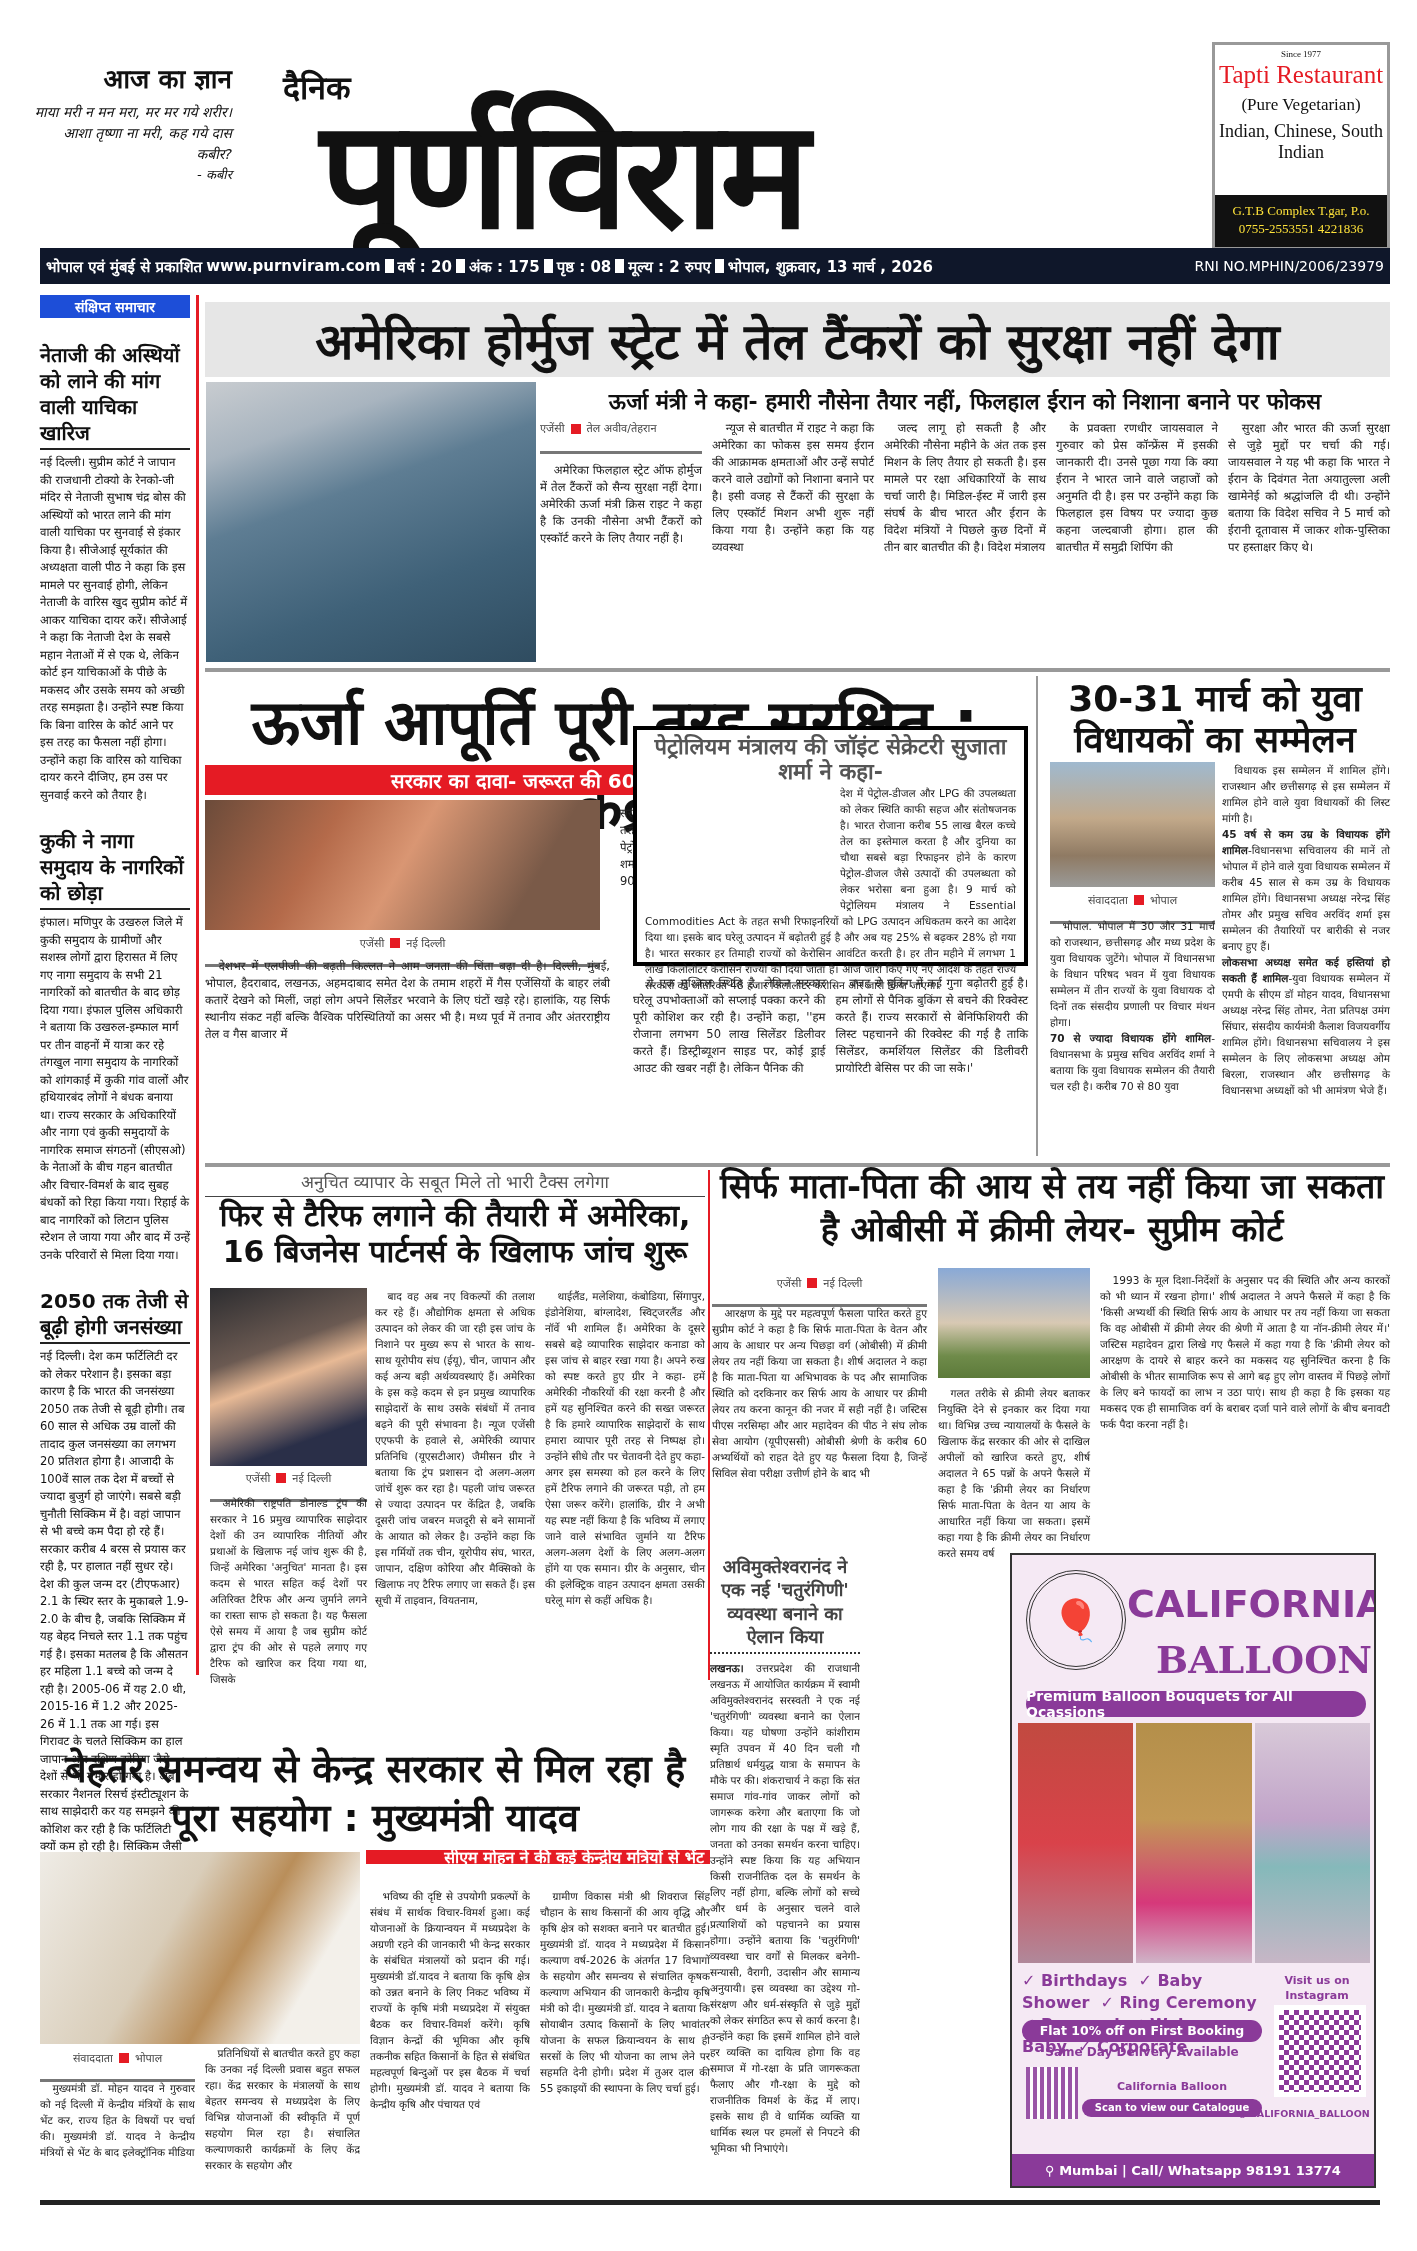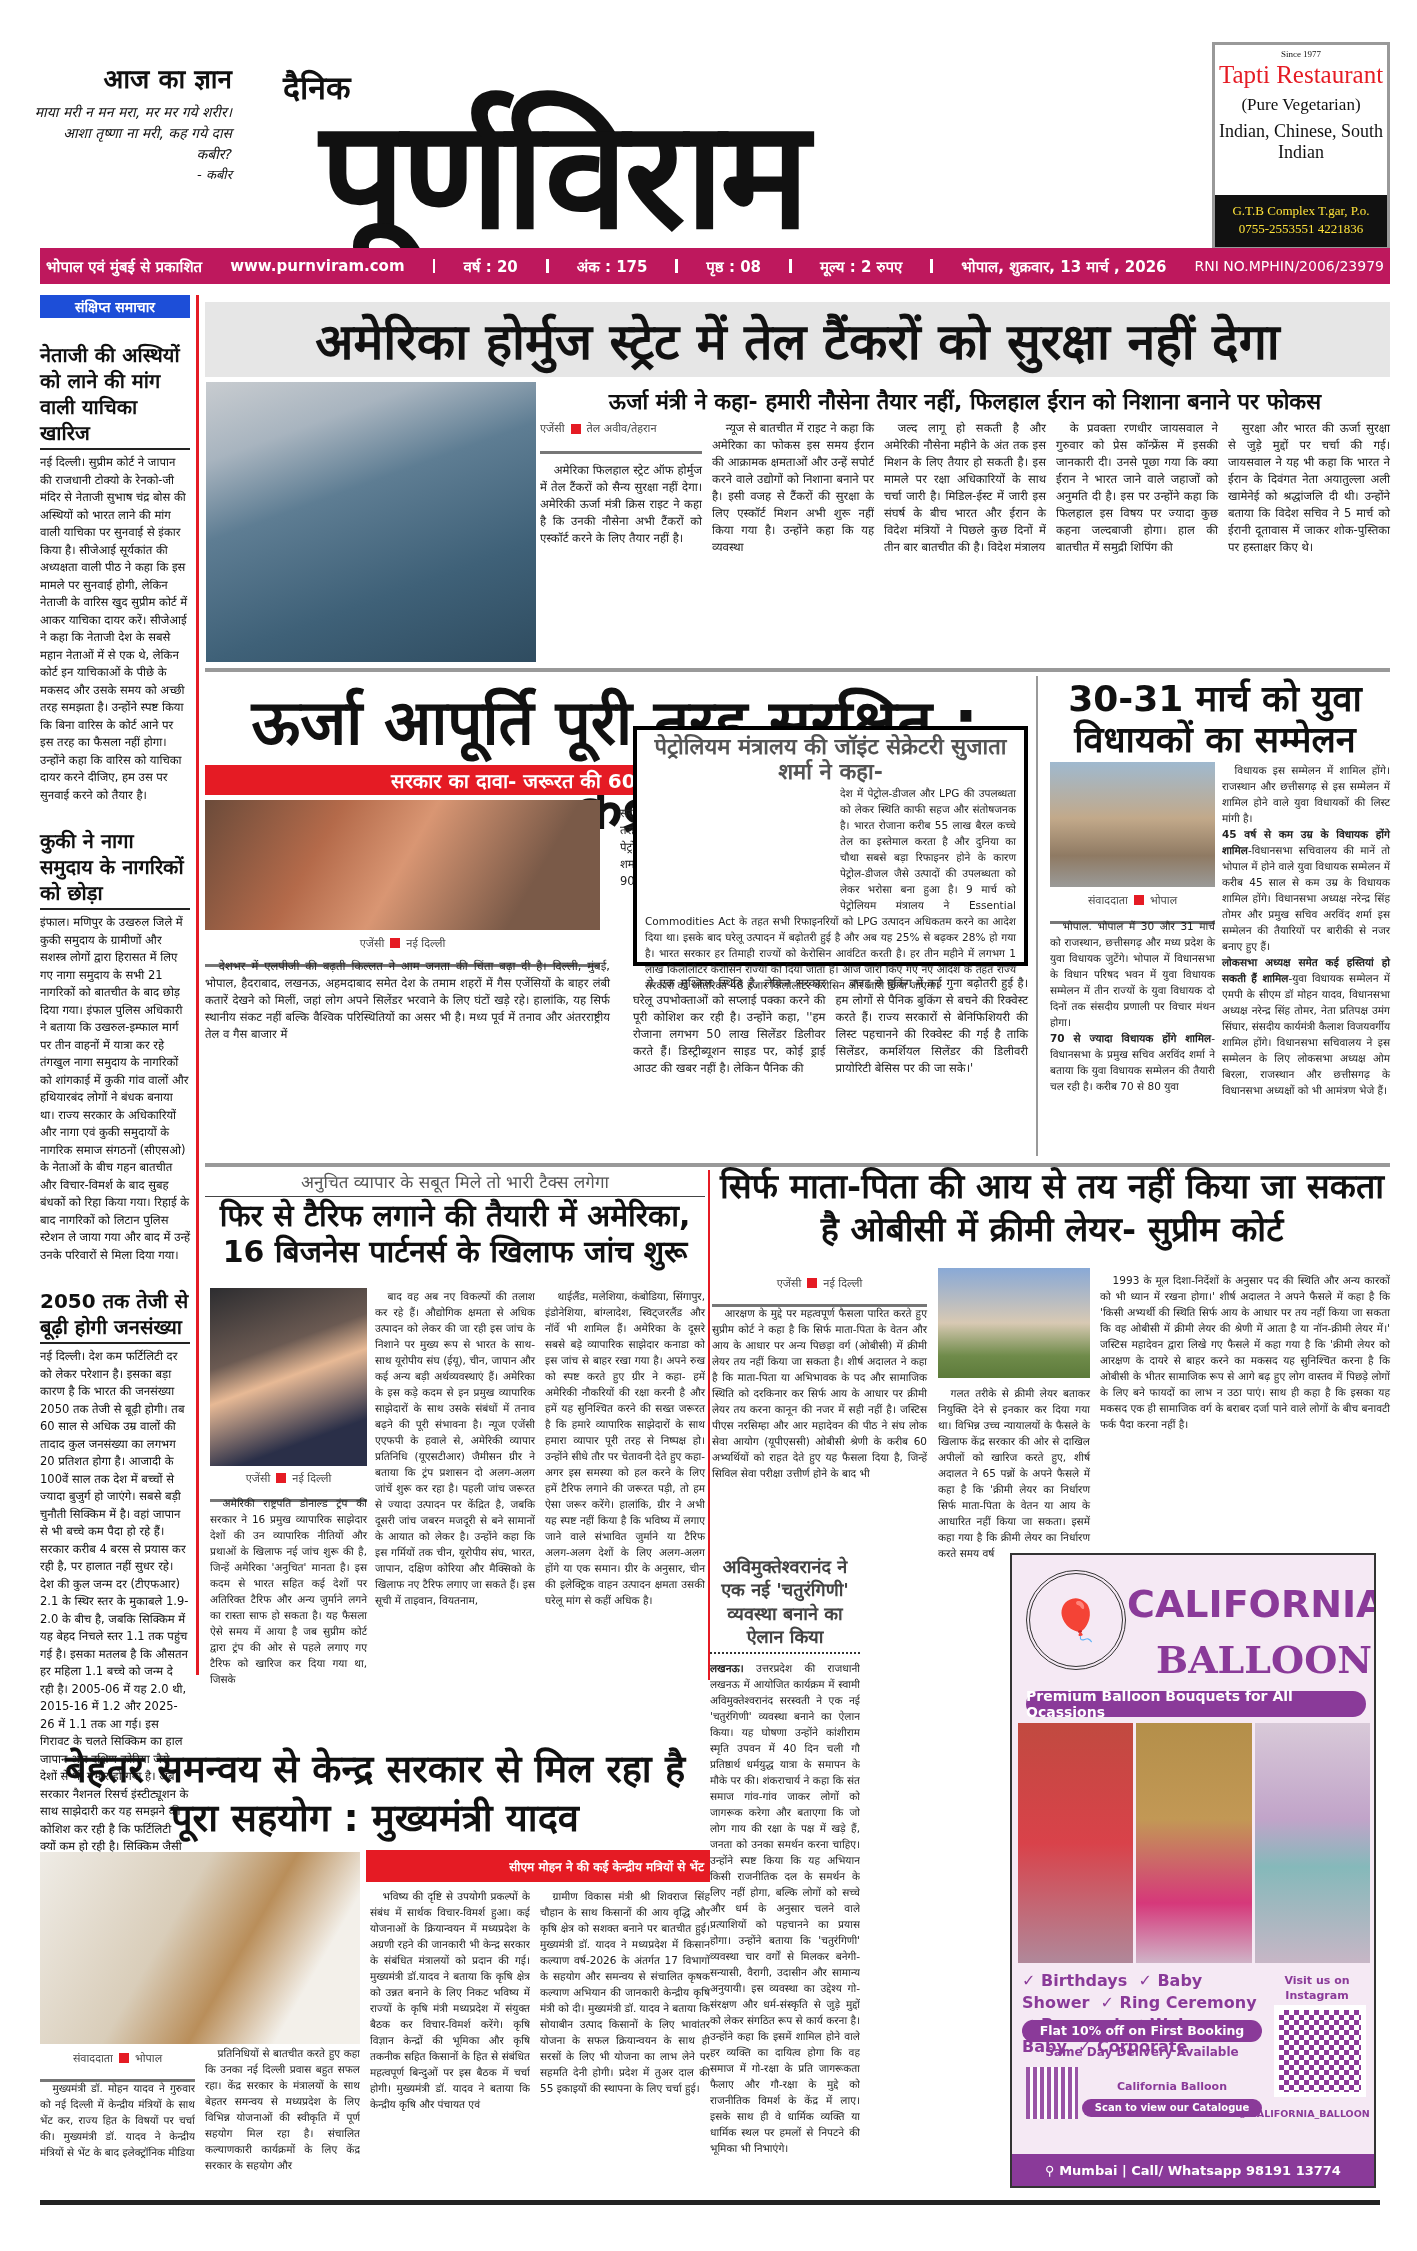--- a/index.html
+++ b/index.html
@@ -18,21 +18,21 @@
 #quote-title{font-size:26px;font-weight:bold}
 #quote-text{font-size:14px;font-style:italic;line-height:21px;margin-top:6px}
 #masthead-small{left:283px;top:65px;font-size:32px;font-weight:bold}
 #masthead{left:320px;top:100px;font-size:150px;font-weight:bold;letter-spacing:-4px;line-height:1}
 #ad-tapti{left:1212px;top:42px;width:178px;height:208px;border:3px solid #999;text-align:center;font-family:"Liberation Serif",serif;background:#fff}
 #ad-tapti .since{font-size:9px;margin-top:4px}
 #ad-tapti .name{font-size:25px;color:#e51b24;line-height:1.1;margin-top:2px}
 #ad-tapti .veg{font-size:17px;margin-top:6px}
 #ad-tapti .cuisine{font-size:18px;line-height:1.2;margin-top:6px}
 #ad-tapti .addr{position:absolute;left:0;right:0;bottom:0;height:52px;background:#111;color:#ffe33a;font-size:13px;line-height:18px;padding-top:7px}
-#infobar{left:40px;top:248px;width:1350px;height:36px;background:#be185d;color:#fff;display:flex;align-items:center;padding:0 6px;font-size:15px;font-weight:bold;gap:28px;white-space:nowrap}
+#infobar{left:40px;top:248px;width:1350px;height:36px;background:#0f172a;color:#fff;display:flex;align-items:center;padding:0 6px;font-size:15px;font-weight:bold;gap:4px;white-space:nowrap}
 #infobar .sq{width:9px;height:14px;background:#fff;display:inline-block}
 #infobar .rni{margin-left:auto;font-weight:normal;font-size:14px}
 
 #left-col{left:40px;top:295px;width:150px}
 #left-col .lbl{background:#1d4ed8;color:#fff;text-align:center;font-size:14px;font-weight:bold;padding:2px 0}
 #left-col h3{font-size:20px;line-height:26px;margin-top:24px;border-bottom:2px solid #222;padding-bottom:2px}
 #left-col .t{font-size:11.5px;line-height:17.5px;margin-top:4px}
 #vline{left:196px;top:295px;width:3px;height:1380px;background:#e51b24}
 
 #top-head{left:205px;top:302px;width:1185px;height:75px;background:#e6e6e6;display:flex;align-items:center;justify-content:center;font-size:50px;font-weight:bold}
@@ -62,21 +62,21 @@
 #trump-byline{left:210px;top:1470px;width:157px}
 
 #obc-head{left:712px;top:1165px;width:680px;font-size:34px;font-weight:bold;text-align:center;line-height:1.25}
 #obc-photo{left:938px;top:1268px;width:152px;height:110px;background:linear-gradient(180deg,#89a9d6 0,#d8c9b3 50%,#6f8b4a 80%,#5c7a3a 100%)}
 #obc-byline{left:712px;top:1275px;width:215px}
 
 #avi-head{left:710px;top:1555px;width:150px;font-size:18px;font-weight:bold;text-align:center;color:#444;line-height:1.3;border-bottom:2px dotted #333;padding-bottom:3px}
 #avi-body{left:710px;top:1660px;width:150px}
 
 #cm-head{left:40px;top:1745px;width:670px;font-size:38px;font-weight:bold;text-align:center;line-height:1.3}
-#cm-strip{left:366px;top:1850px;width:344px;height:32px;background:#e51b24;color:#fff;font-size:12px;font-weight:bold;display:flex;align-items:center;justify-content:flex-end;padding-right:6px}
+#cm-strip{left:366px;top:1850px;width:344px;height:14px;background:#e51b24;color:#fff;font-size:16px;font-weight:bold;display:flex;align-items:center;justify-content:flex-end;padding-right:6px}
 #cm-photo{left:40px;top:1852px;width:320px;height:192px;background:linear-gradient(120deg,#efece6,#d9cdb9 40%,#b98e5a 60%,#f3f0ea 80%)}
 #cm-byline{left:40px;top:2050px;width:155px}
 
 #ad-cb{left:1010px;top:1553px;width:366px;height:635px;background:#f5e9f4;border:2px solid #333;overflow:hidden;font-family:"DejaVu Sans",sans-serif}
 #cb-logo{position:absolute;left:14px;top:15px;width:100px;height:100px;border-radius:50%;border:4px double #333;display:flex;align-items:center;justify-content:center;font-size:40px;color:#8a3a99}
 #cb-name1{position:absolute;left:115px;top:30px;width:245px;text-align:center;font-size:38px;font-weight:bold;color:#8a3a99;line-height:1}
 #cb-name2{position:absolute;left:115px;top:86px;width:245px;text-align:right;font-size:38px;font-weight:bold;color:#8a3a99;font-family:"DejaVu Serif",serif;line-height:1}
 #cb-tag{position:absolute;left:14px;top:136px;width:340px;height:26px;background:#8a3a99;color:#fff;border-radius:13px;font-size:14px;font-weight:bold;display:flex;align-items:center;justify-content:center}
 #cb-photos{position:absolute;left:6px;top:168px;width:352px;height:240px;display:flex;gap:3px}
 #cb-photos div{flex:1}

